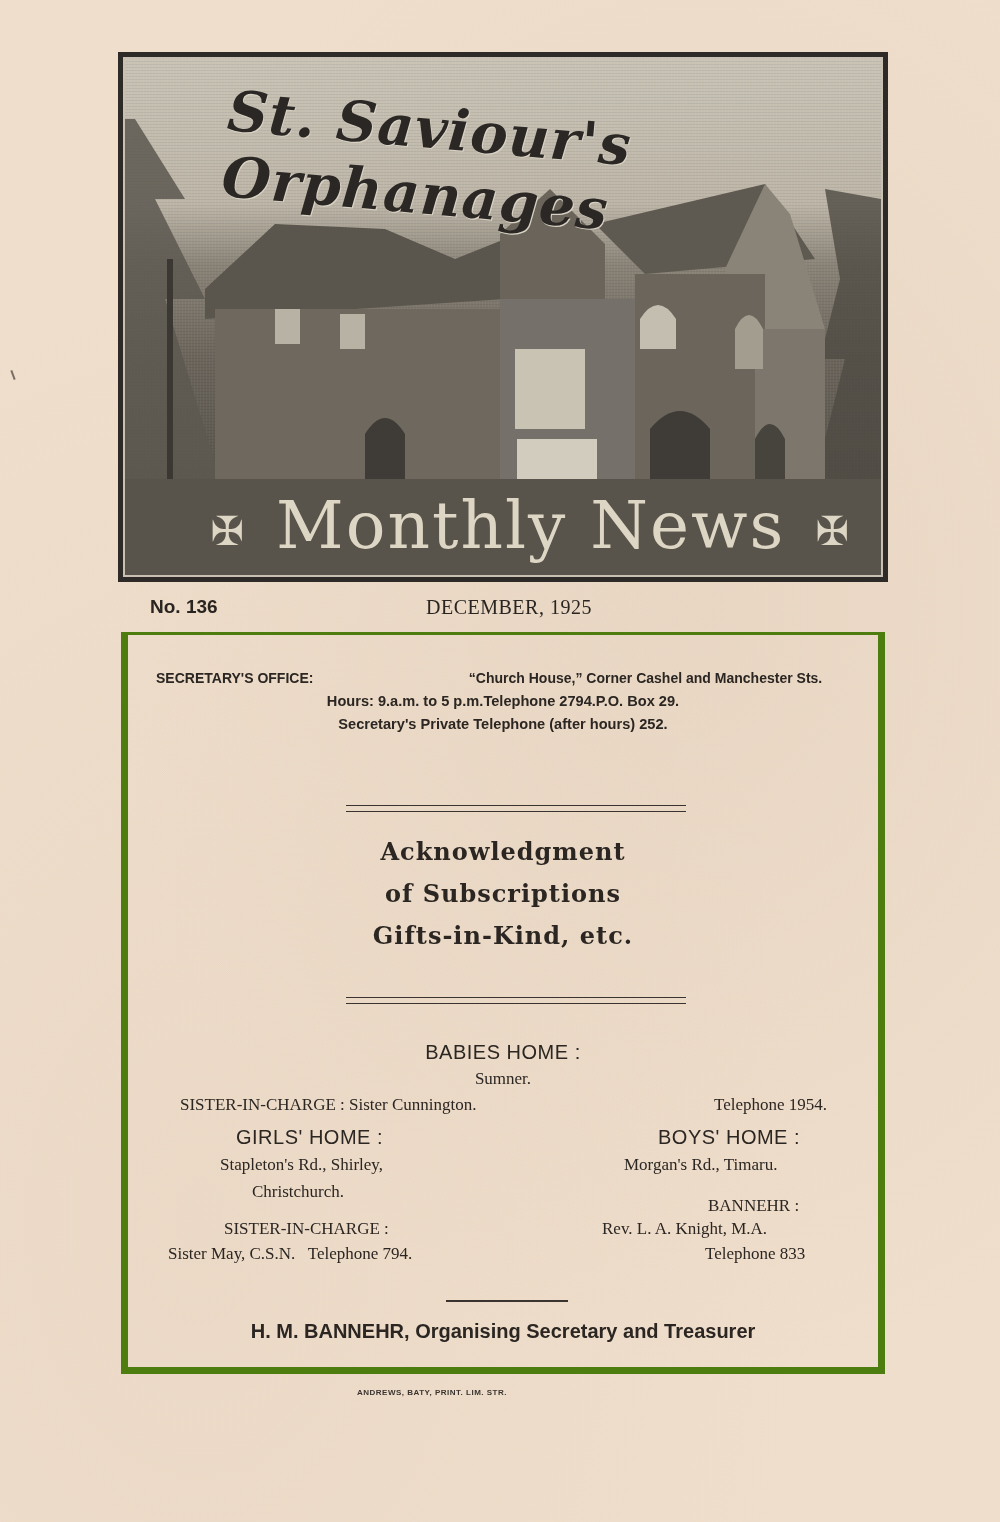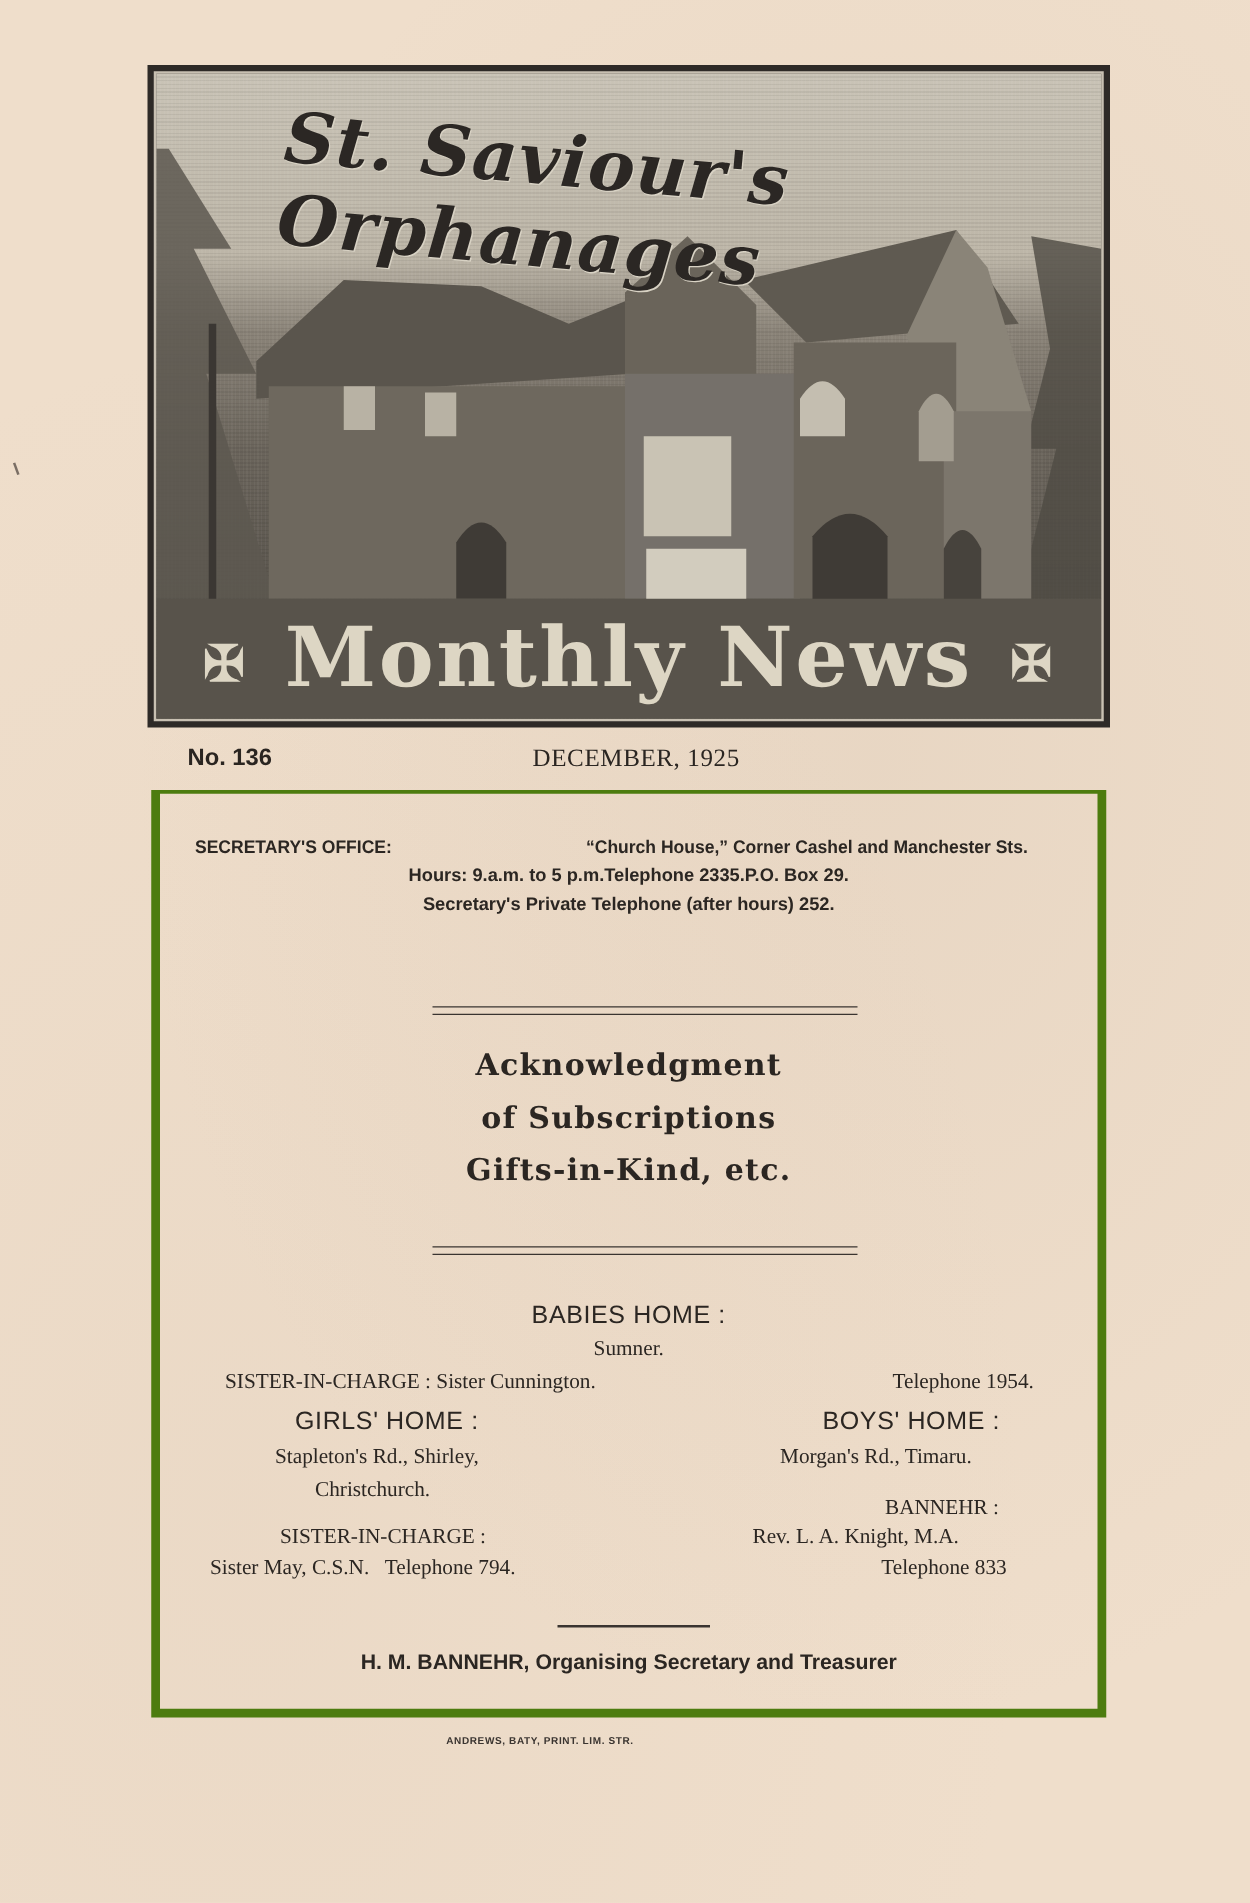--- a/index.html
+++ b/index.html
@@ -41,22 +41,22 @@
   }
   .photo svg { position: absolute; left: 0; top: 0; }
   .title-top {
     position: absolute; left: 100px; top: 18px; width: 600px;
     font-family: "DejaVu Serif", serif; font-style: italic; font-weight: bold;
     font-size: 56px; color: #2b2724; letter-spacing: 1px;
     transform: rotate(5deg); transform-origin: left center;
     text-shadow: 1px 1px 0 #d8d2c4;
   }
   .title-bottom {
-    position: absolute; left: 0; right: 0; top: 428px; text-align: center;
-    font-family: "DejaVu Serif", serif; font-weight: bold;
+    position: absolute; left: 0; right: 0; top: 428px; text-align: right;
+    font-family: "DejaVu Serif", serif; font-weight: normal;
     font-size: 66px; color: #ddd6c4; letter-spacing: 2px;
   }
   .title-bottom .cross { font-size: 40px; vertical-align: middle; margin: 0 30px; }
   .issue-row {
     position: absolute; top: 596px; left: 150px; width: 700px;
     font-family: "Liberation Sans", sans-serif; font-weight: bold; font-size: 19px;
     color: #2a2521;
   }
   .issue-no { position: absolute; left: 0; font-family: "Liberation Sans", sans-serif; }
   .issue-date { position: absolute; left: 276px; font-family: "Liberation Serif", serif; font-weight: normal; font-size: 20px; letter-spacing: 0.5px; }
@@ -80,21 +80,21 @@
     position: absolute; left: 0; right: 0; top: 196px; text-align: center;
     font-family: "DejaVu Serif", serif; font-weight: bold; font-size: 24px;
     line-height: 42px; color: #2b2622; letter-spacing: 1px;
   }
   .homes { position: absolute; left: 0; right: 0; top: 406px; font-size: 17px; color: #2b2622; }
   .sans-head { font-family: "Liberation Sans", sans-serif; font-weight: normal; font-size: 20px; letter-spacing: 0.5px; }
   .abs { position: absolute; white-space: nowrap; }
   .short-rule { position: absolute; left: 318px; width: 122px; height: 0; border-top: 2px solid #3a3430; }
   .treasurer {
     position: absolute; left: 0; right: 0; top: 685px; text-align: center;
-    font-family: "Liberation Sans", sans-serif; font-weight: bold; font-size: 17px;
+    font-family: "Liberation Sans", sans-serif; font-weight: bold; font-size: 20px;
   }
   .printer {
     position: absolute; top: 1388px; left: 0; width: 864px; text-align: center;
     font-family: "Liberation Sans", sans-serif; font-weight: bold; font-size: 8px; letter-spacing: 0.5px; color: #3a3430;
   }
 </style>
 </head>
 <body>
 
 <div class="bleed"></div>
@@ -148,21 +148,21 @@
 
 <div class="box">
 
   <div class="office">
     <div class="row1">
       <span>SECRETARY'S OFFICE:</span>
       <span>“Church House,” Corner Cashel and Manchester Sts.</span>
     </div>
     <div class="row2">
       <span>Hours: 9.a.m. to 5 p.m.</span>
-      <span>Telephone 2335.</span>
+      <span>Telephone 2794.</span>
       <span>P.O. Box 29.</span>
     </div>
     <div class="row3">Secretary's Private Telephone (after hours) 252.</div>
   </div>
 
   <div class="rule-double" style="top:170px;"></div>
 
   <div class="ack">
     <div>Acknowledgment</div>
     <div>of Subscriptions</div>

